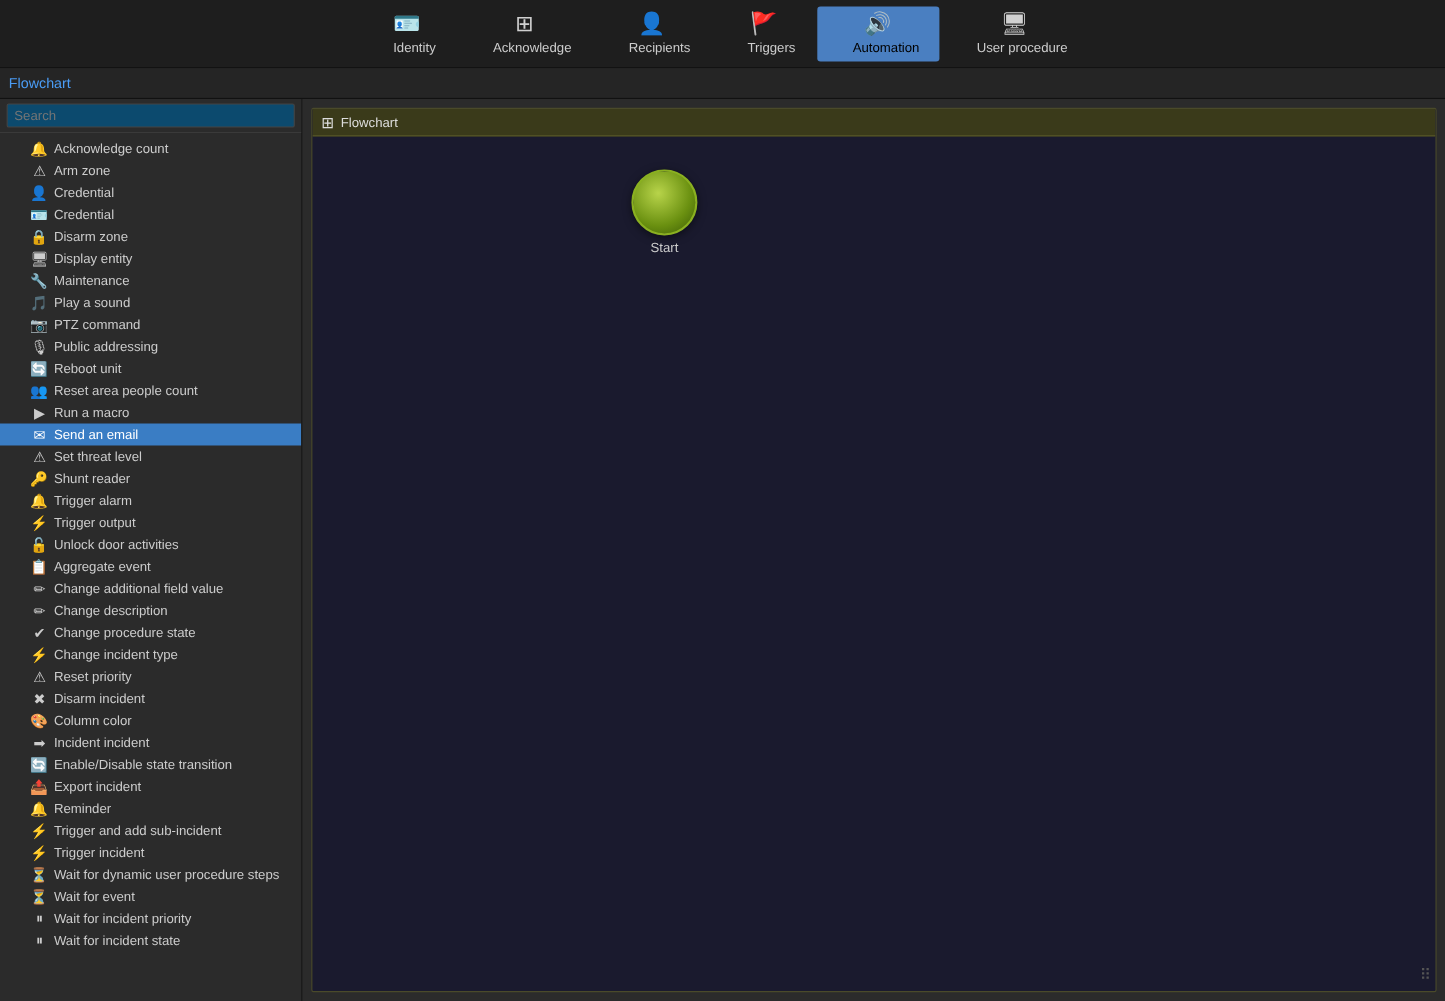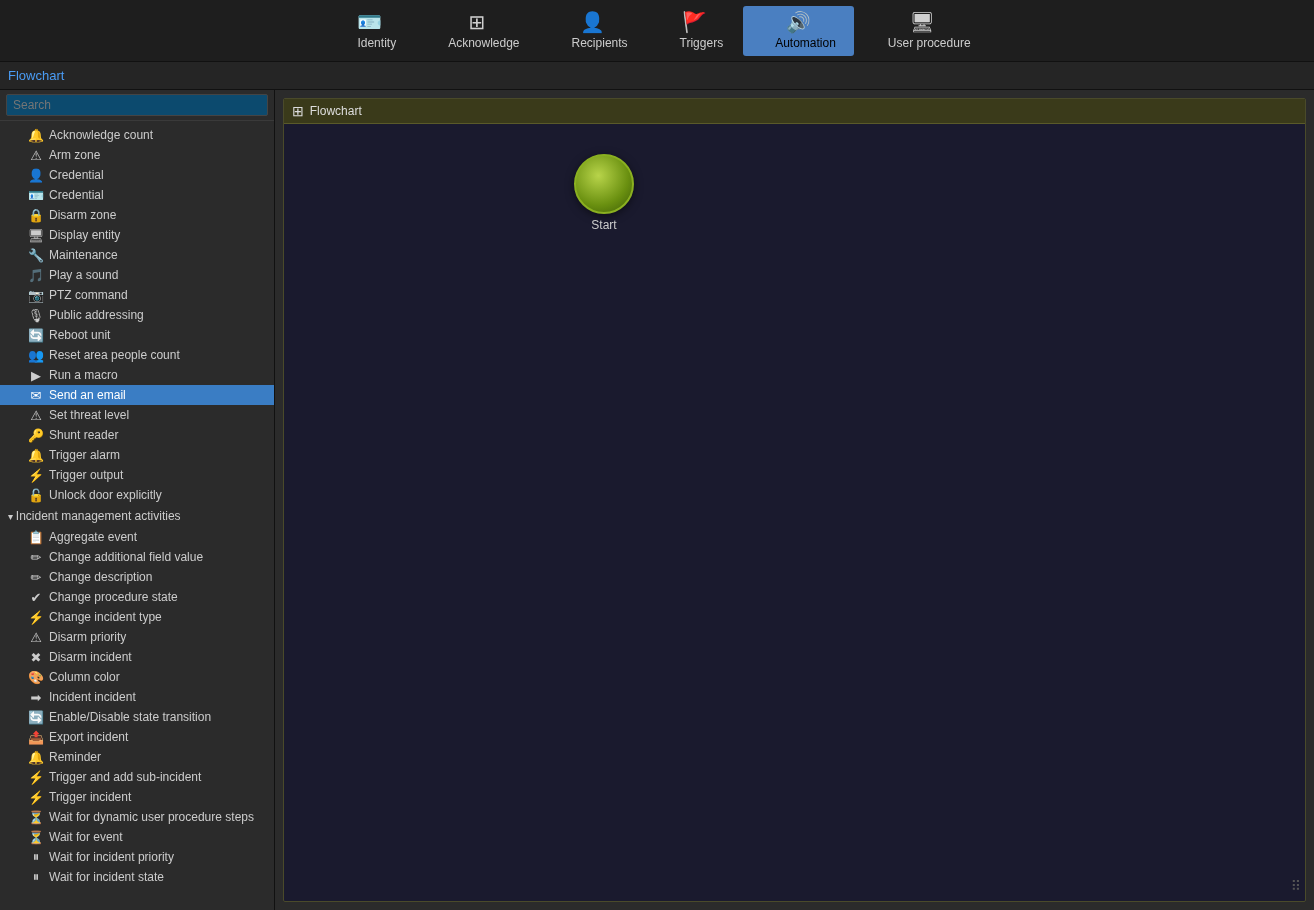--- a/index.html
+++ b/index.html
@@ -325,23 +325,22 @@
         <div class="tree-item">
           <span class="item-icon">🔔</span>
           <span>Trigger alarm</span>
         </div>
         <div class="tree-item">
           <span class="item-icon">⚡</span>
           <span>Trigger output</span>
         </div>
         <div class="tree-item">
           <span class="item-icon">🔓</span>
-          <span>Unlock door explicitly</span>
-        </div>
-        <div class="category">Incident management activities</div>
+          <span>Unlock door activities</span>
+        </div>
         <div class="tree-item">
           <span class="item-icon">📋</span>
           <span>Aggregate event</span>
         </div>
         <div class="tree-item">
           <span class="item-icon">✏</span>
           <span>Change additional field value</span>
         </div>
         <div class="tree-item">
           <span class="item-icon">✏</span>
@@ -350,21 +349,21 @@
         <div class="tree-item">
           <span class="item-icon">✔</span>
           <span>Change procedure state</span>
         </div>
         <div class="tree-item">
           <span class="item-icon">⚡</span>
           <span>Change incident type</span>
         </div>
         <div class="tree-item">
           <span class="item-icon">⚠</span>
-          <span>Disarm priority</span>
+          <span>Reset priority</span>
         </div>
         <div class="tree-item">
           <span class="item-icon">✖</span>
           <span>Disarm incident</span>
         </div>
         <div class="tree-item">
           <span class="item-icon">🎨</span>
           <span>Column color</span>
         </div>
         <div class="tree-item">

